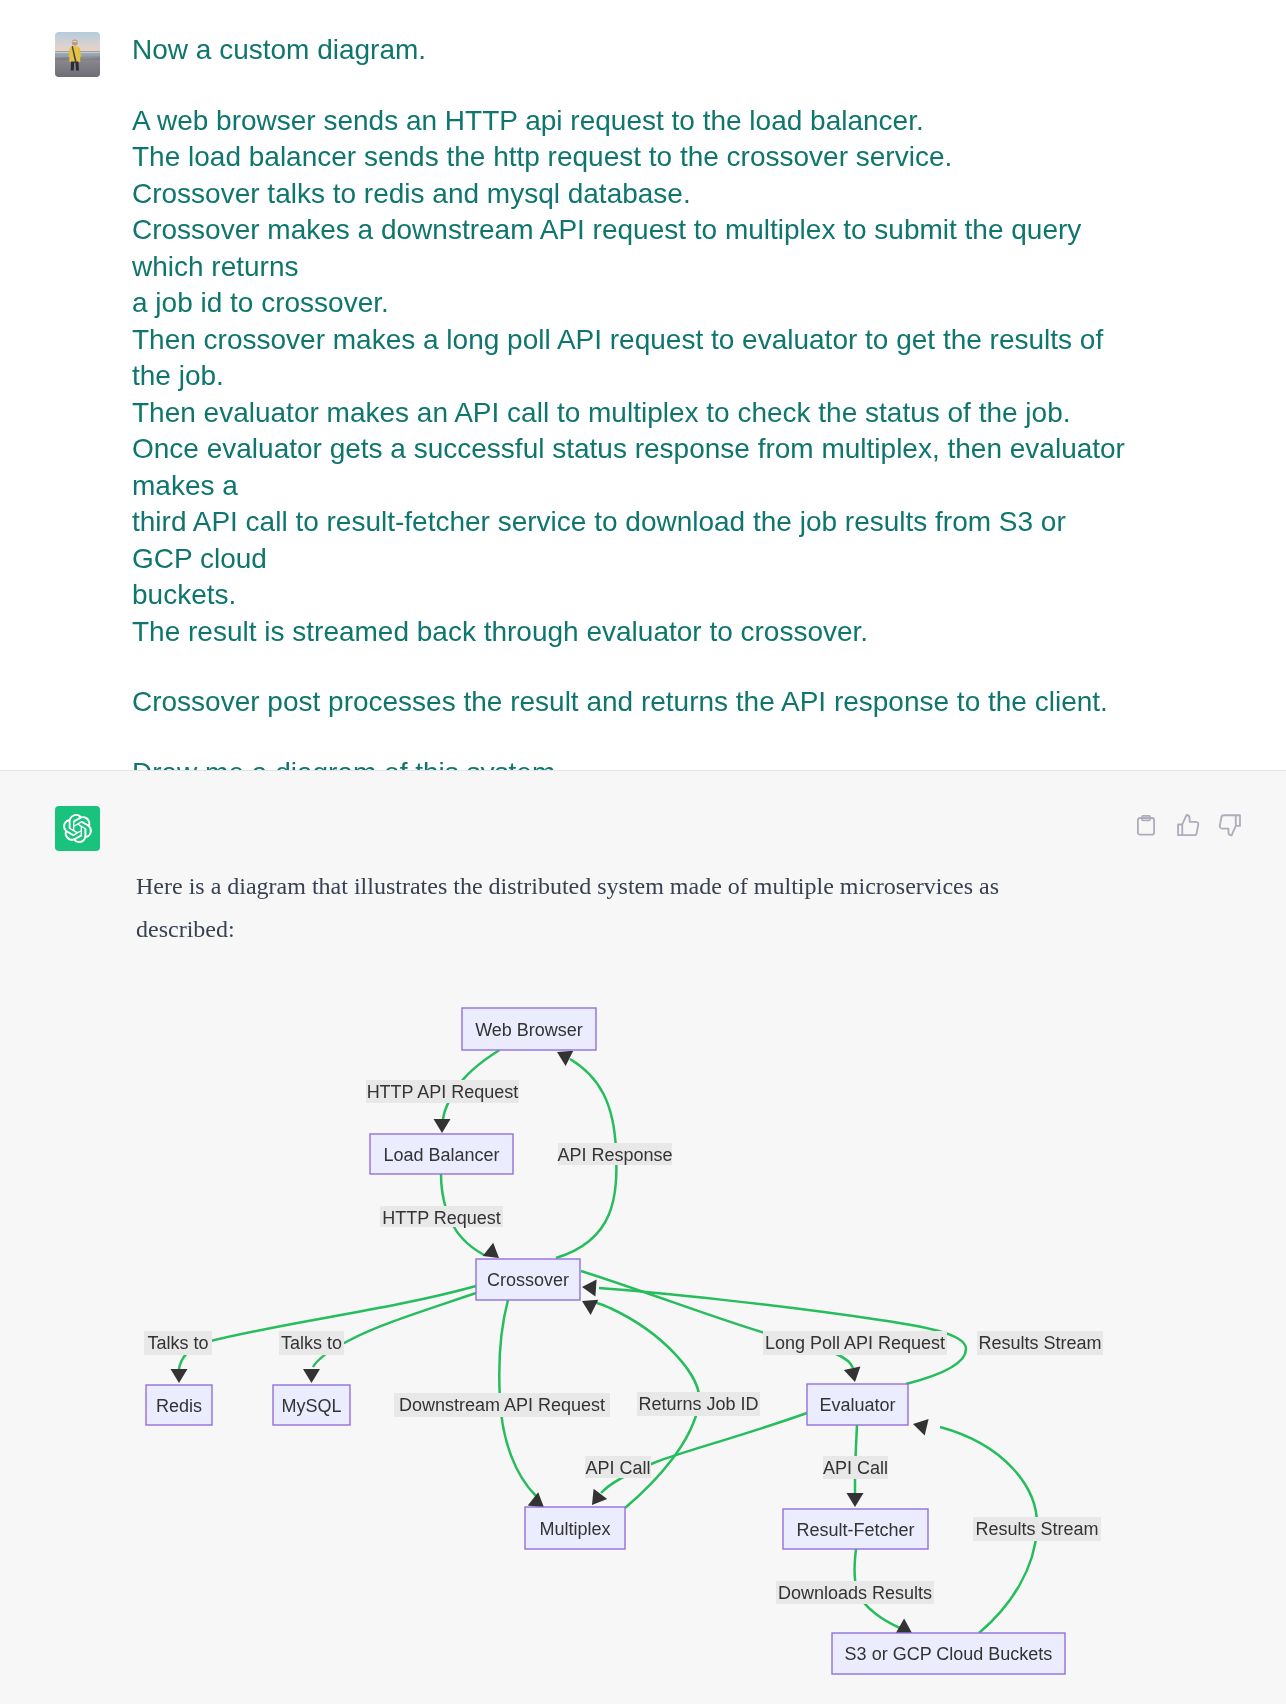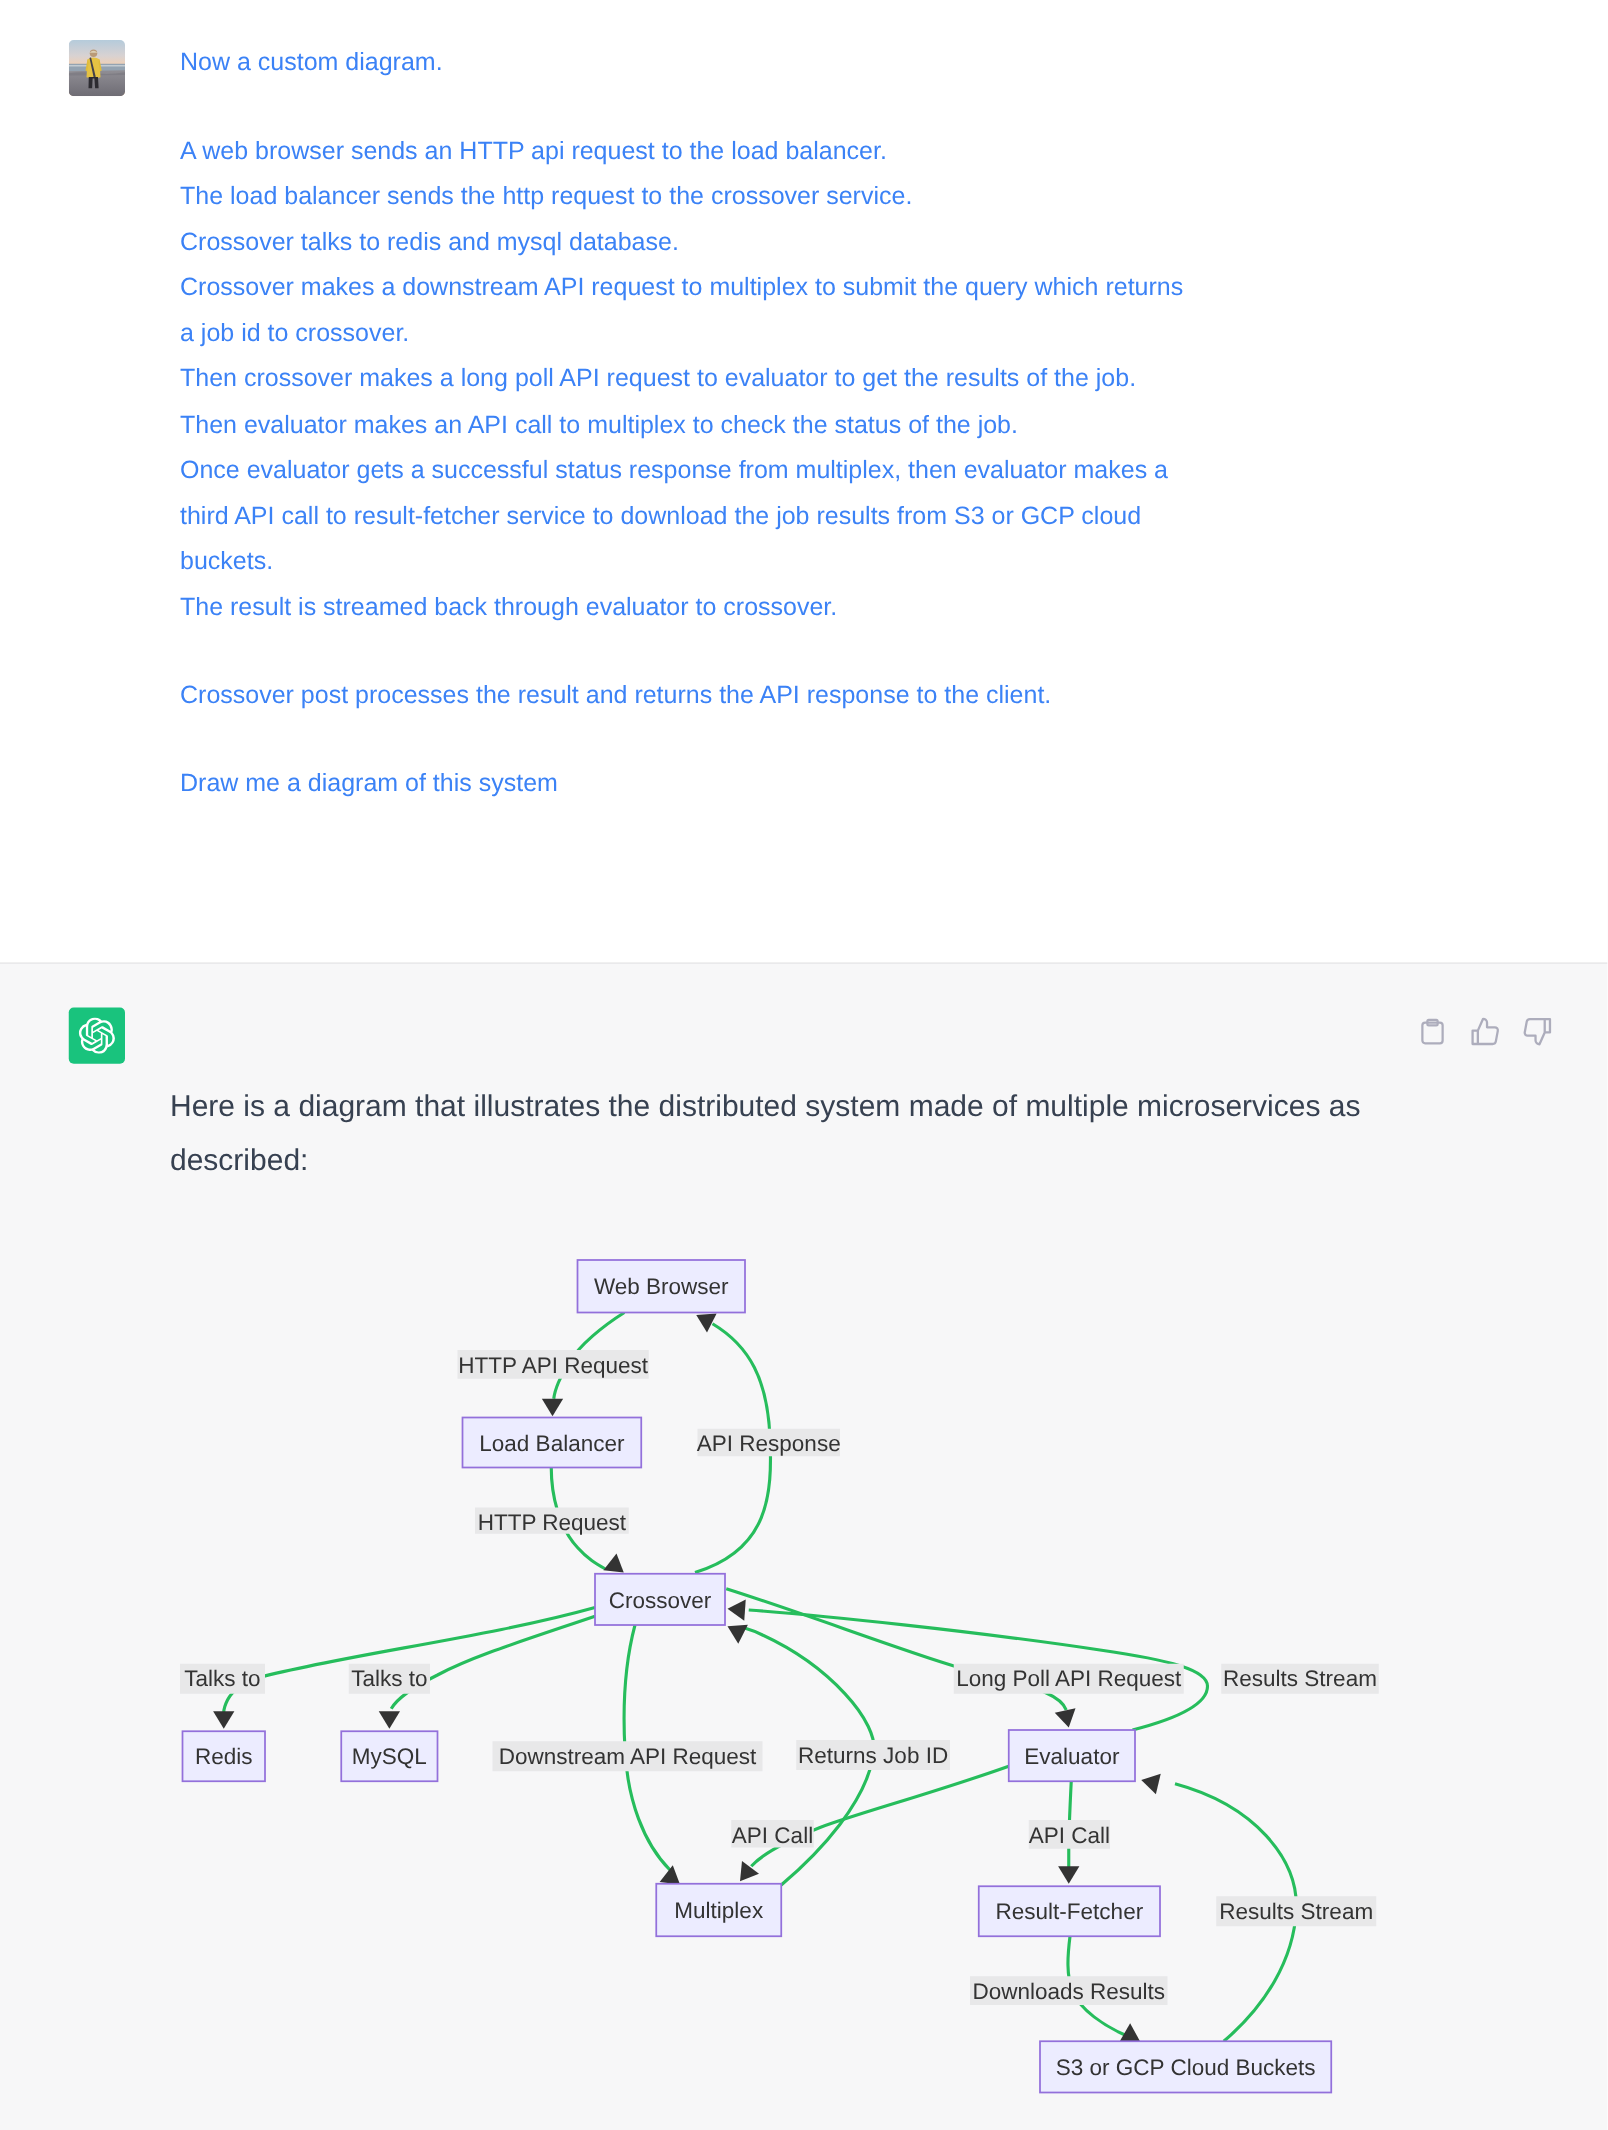--- a/index.html
+++ b/index.html
@@ -1,23 +1,23 @@
 <!DOCTYPE html>
 <html><head>
 <meta charset="utf-8">
 <style>
   * { margin:0; padding:0; box-sizing:border-box; }
   html,body { width:1286px; height:1704px; background:#ffffff; font-family:"Liberation Sans", sans-serif; }
   .page { position:relative; width:1286px; height:1704px; overflow:hidden; }
-  .usertext { position:absolute; left:144px; top:32px; width:1000px; font-size:20px; line-height:36.5px; color:#3b82f6; }
+  .usertext { position:absolute; left:132px; top:32px; width:1000px; font-size:28px; line-height:36.5px; color:#0f766e; }
   .usertext p { margin:0 0 34px 0; }
   .avatar { position:absolute; left:55px; top:32px; width:45px; height:45px; border-radius:4px; overflow:hidden; }
   .gray { position:absolute; left:0; top:770px; width:1286px; height:934px; background:#f7f7f8; border-top:1px solid #e5e5e6; }
   .ai-avatar { position:absolute; left:55px; top:806px; width:45px; height:45px; border-radius:4px; background:#19c37d; display:flex; align-items:center; justify-content:center; }
-  .aitext { position:absolute; left:136px; top:865px; width:1000px; font-size:24px; line-height:42.5px; color:#374151; }
+  .aitext { position:absolute; left:136px; top:865px; width:1000px; font-size:24px; line-height:42.5px; color:#374151;font-family:Liberation Serif, serif; }
   .icons { position:absolute; left:1130px; top:810px; }
 </style>
 </head>
 <body>
 <div class="page">
   <div class="avatar">
     <svg width="45" height="45" viewBox="0 0 45 45">
       <defs>
         <linearGradient id="sky" x1="0" y1="0" x2="0" y2="1">
           <stop offset="0" stop-color="#b5cbdb"></stop>

